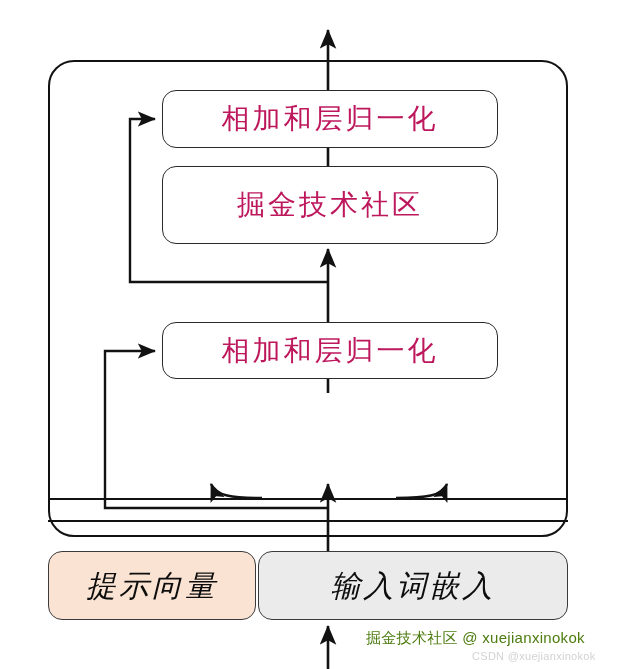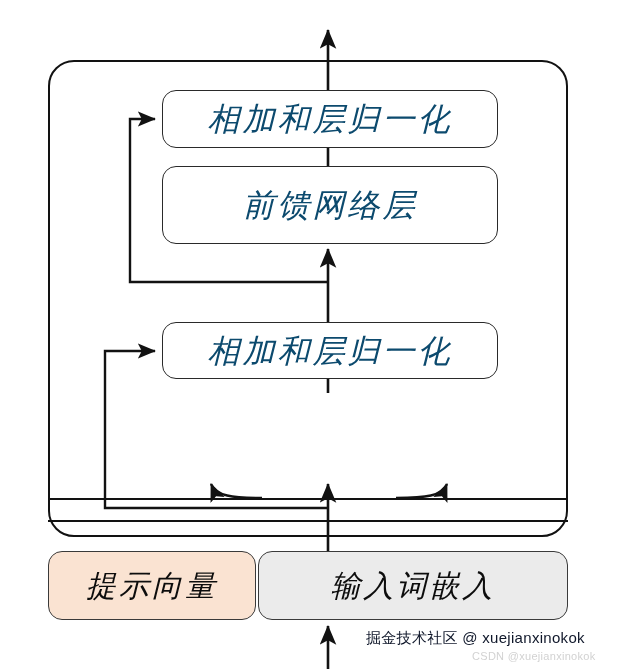--- a/index.html
+++ b/index.html
@@ -44,25 +44,24 @@
     box-sizing: border-box;
     border: 1.7px solid #2a2a2a;
     border-radius: 14px;
     background: #ffffff;
     display: flex;
     align-items: center;
     justify-content: center;
     text-align: center;
   }
   .layer-label {
-    font-size: 32px;
+    font-size: 28px;
     letter-spacing: 3px;
-    color: #0c4a6e;
+    color: #be185d;
     font-family: "Liberation Serif", "DejaVu Serif", serif;
-    font-style: italic;
     white-space: nowrap;
     line-height: 1;
   }
 
   #box-addnorm-top   { left: 162px; top: 90px;  width: 336px; height: 58px; }
   #box-ffn           { left: 162px; top: 166px; width: 336px; height: 78px; }
   #box-addnorm-bot   { left: 162px; top: 322px; width: 336px; height: 57px; }
   #box-attention     { left: 162px; top: 393px; width: 336px; height: 86px; }
 
   .io-box {
@@ -98,21 +97,21 @@
     white-space: nowrap;
     line-height: 1;
   }
 
   
   .watermark-primary {
     position: absolute;
     left: 366px;
     top: 629px;
     font-size: 15px;
-    color: #0f172a;
+    color: #4d7c0f;
     font-family: "Liberation Sans", sans-serif;
     white-space: nowrap;
     letter-spacing: 0.3px;
   }
   .watermark-secondary {
     position: absolute;
     left: 472px;
     top: 650px;
     font-size: 11px;
     color: #d2d2d2;
@@ -160,21 +159,21 @@
     </g>
   </svg>
 
   <div class="outer-block"></div>
 
   <div class="layer-box" id="box-addnorm-top">
     <span class="layer-label">相加和层归一化</span>
   </div>
 
   <div class="layer-box" id="box-ffn">
-    <span class="layer-label">前馈网络层</span>
+    <span class="layer-label">掘金技术社区</span>
   </div>
 
   <div class="layer-box" id="box-addnorm-bot">
     <span class="layer-label">相加和层归一化</span>
   </div>
 
 
   <div class="io-box" id="box-input">
     <span class="io-label">输入词嵌入</span>
   </div>

